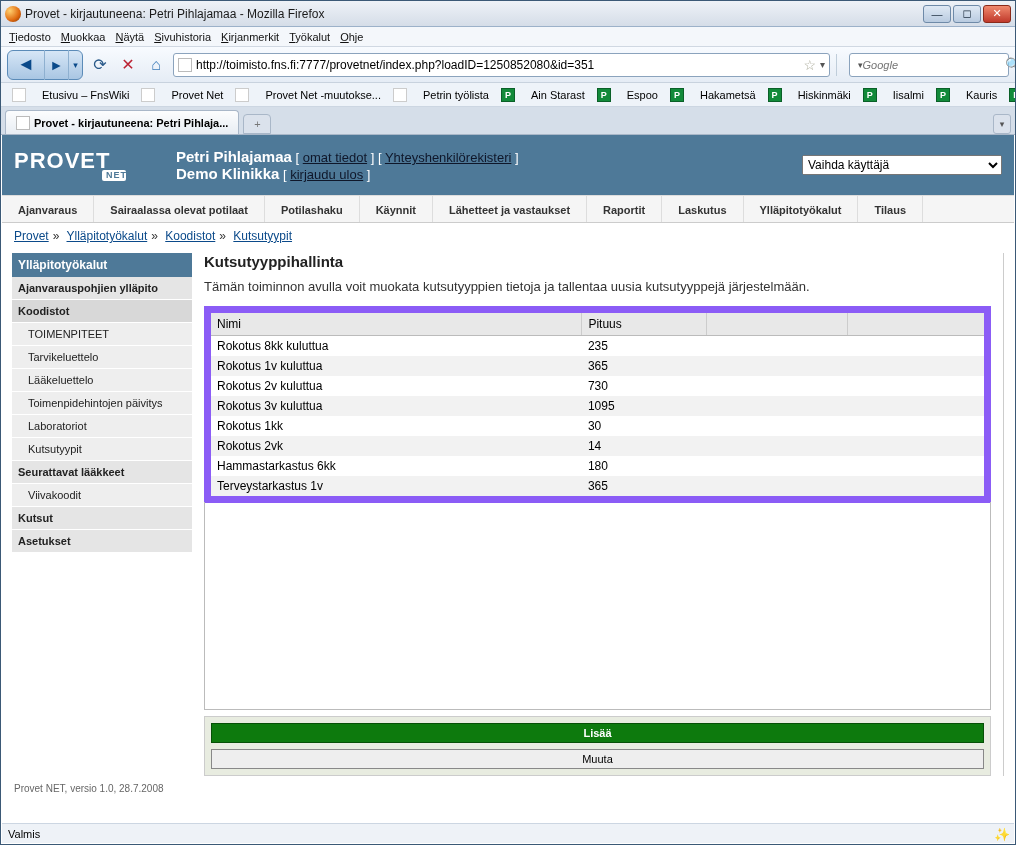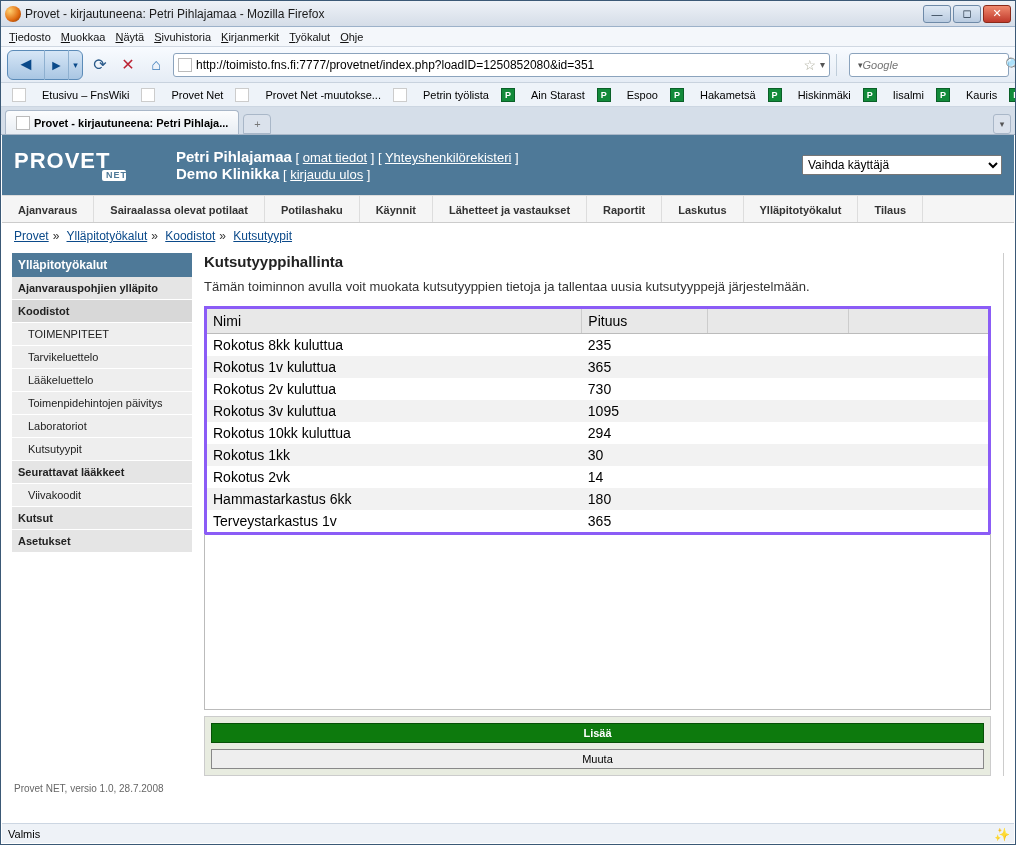--- a/index.html
+++ b/index.html
@@ -52,21 +52,21 @@
 
 
 .pagewrap { position:absolute; top:134px; bottom:22px; left:1px; right:1px; overflow:hidden; background:#fff; }
 
 
 .apphdr { height:60px; background:#4e7998; display:flex; align-items:center; padding:0 12px; color:#fff; }
 .logo { font-size:22px; font-weight:bold; letter-spacing:1px; line-height:1; }
 .logo .net { display:block; font-size:9px; background:#fff; color:#4e7998; padding:1px 4px; border-radius:2px; width:24px; text-align:center; margin-left:88px; margin-top:-2px; }
 .identity { margin-left:50px; font-size:13px; }
 .identity .name { font-weight:bold; font-size:15px; }
-.identity a { color:#ffffff; text-decoration:underline; }
+.identity a { color:#0f172a; text-decoration:underline; }
 .userswitch { margin-left:auto; }
 .userswitch select { width:200px; font-size:12px; padding:1px; }
 
 
 .mainnav { height:28px; background:#f5f5f5; border-top:1px solid #ddd; border-bottom:1px solid #ccc; display:flex; }
 .mainnav .navitem { padding:0 16px; line-height:28px; font-size:11px; font-weight:bold; color:#333; border-right:1px solid #ddd; cursor:default; }
 
 
 .crumbs { padding:6px 12px; font-size:12px; color:#333; }
 .crumbs a { color:#0b4a8a; text-decoration:underline; }
@@ -76,21 +76,21 @@
 .appbody { display:flex; align-items:flex-start; padding:4px 10px 10px 10px; gap:12px; height: calc(100% - 150px); }
 .sidebar { width:180px; }
 .side-title { background:#4e7998; color:#fff; font-weight:bold; padding:5px 6px; font-size:12px; }
 .side-item { background:#e5e5e5; border-bottom:1px solid #fff; padding:5px 6px; font-weight:bold; font-size:11px; color:#222; cursor:default; }
 .side-item.sub { padding-left:16px; font-weight:normal; background:#eee; }
 .side-item.active { background:#d8d8d8; }
 
 .main { flex:1; border-right:1px solid #ccc; padding-right:12px; display:flex; flex-direction:column; height:100%; }
 .main h2 { font-size:15px; font-weight:bold; margin-bottom:8px; color:#222; }
 .desc { font-size:13px; color:#333; margin-bottom:10px; line-height:1.4; }
-table.grid { width:100%; border:3px solid #8b5cf6; border-collapse:collapse; font-size:14px; }
+table.grid { width:100%; border:7px solid #8b5cf6; border-collapse:collapse; font-size:12px; }
 table.grid th { background:#e8e8e8; text-align:left; padding:4px 6px; border-bottom:1px solid #bbb; font-weight:normal; }
 table.grid th + th { border-left:1px solid #ccc; }
 table.grid td { padding:3px 6px; }
 table.grid tr:nth-child(even) td { background:#f2f2f2; }
 .gridfill { flex:1; border-left:1px solid #bbb; border-right:1px solid #bbb; border-bottom:1px solid #bbb; margin-top:-1px; min-height:100px; }
 .btnbar { background:#e8ece0; border:1px solid #ccc; padding:6px; margin-top:6px; display:flex; gap:6px;flex-direction:column; }
 .btn { padding:3px 12px; font-size:11px; border:1px solid #888; background:#eee; cursor:default; }
 .btn.primary { background:#0d7a0d; color:#fff; border-color:#065006; font-weight:bold; }
 
 .footer { position:absolute; bottom:28px; left:12px; font-size:10px; color:#666; }
@@ -296,26 +296,20 @@
               <td></td>
               <td></td>
             </tr>
             <tr>
               <td>Rokotus 3v kuluttua</td>
               <td>1095</td>
               <td></td>
               <td></td>
             </tr>
             <tr>
-              <td>Rokotus 10kk kuluttua</td>
-              <td>294</td>
-              <td></td>
-              <td></td>
-            </tr>
-            <tr>
               <td>Rokotus 1kk</td>
               <td>30</td>
               <td></td>
               <td></td>
             </tr>
             <tr>
               <td>Rokotus 2vk</td>
               <td>14</td>
               <td></td>
               <td></td>

